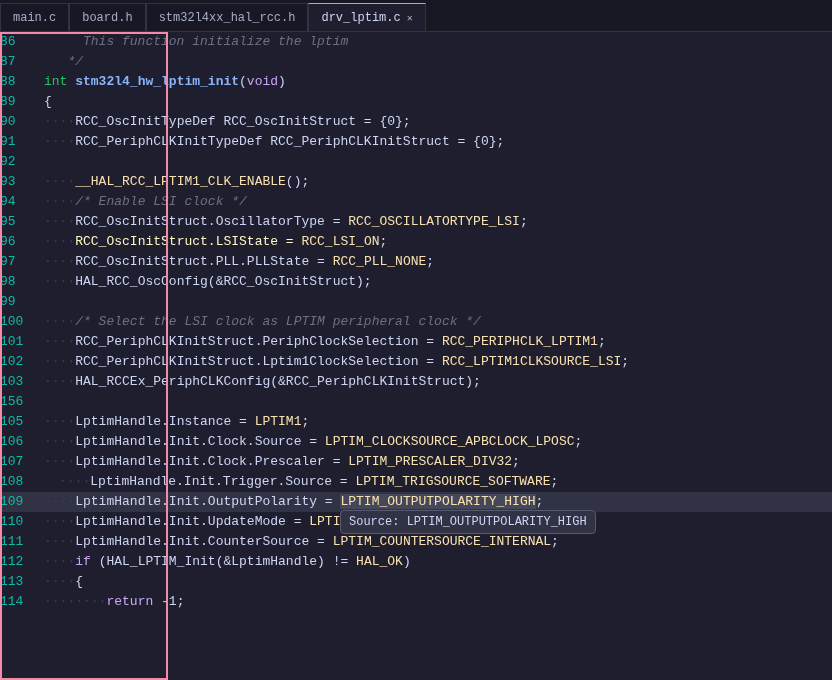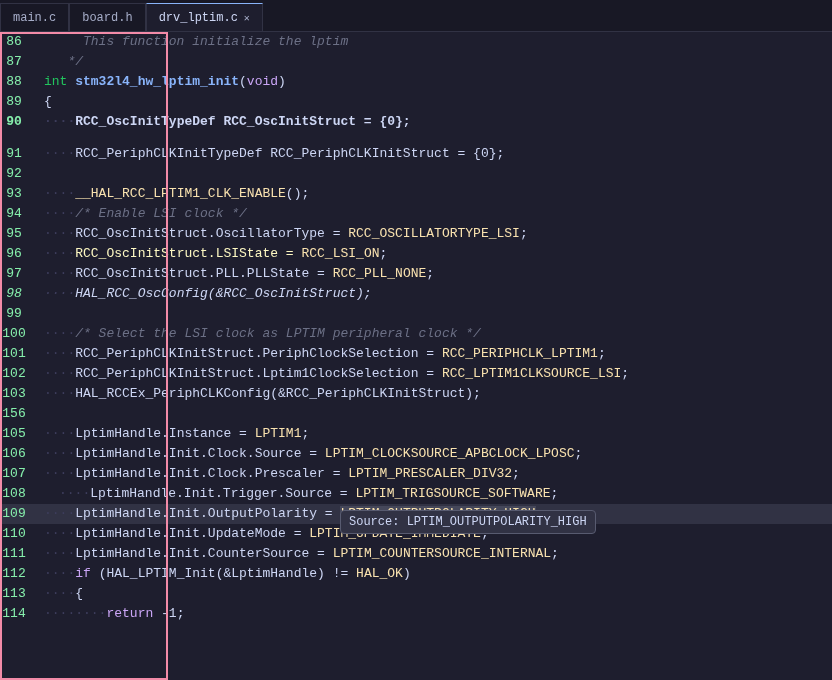--- a/index.html
+++ b/index.html
@@ -75,22 +75,22 @@
     }
 
     .line {
       display: flex;
       line-height: 20px;
       min-height: 20px;
     }
 
     .line-num {
       min-width: 44px;
-      color: #86efac;
-      text-align: center;
+      color: #14b8a6;
+      text-align: left;
       padding-right: 16px;
       user-select: none;
       flex-shrink: 0;
     }
 
     .line-code {
       flex: 1;
       white-space: pre;
     } 
     .highlight-line { background: #313244; }
@@ -103,20 +103,23 @@
 </head>
 <body>
 
 <div class="tab-bar">
   <div class="tab">
     <span>main.c</span>
   </div>
   <div class="tab">
     <span>board.h</span>
   </div>
+  <div class="tab">
+    <span>stm32l4xx_hal_rcc.h</span>
+  </div>
   <div class="tab active">
     <span>drv_lptim.c</span>
     <span class="close-btn">✕</span>
   </div>
 </div>
 
 <div class="code-area">
 
   <div class="highlight-box"></div>
 
@@ -131,25 +134,25 @@
           <span class="line-code"><span style="color: rgb(108, 112, 134); font-style: italic;">   */</span></span>
         </div>
         <div class="line" style="line-height: 20px; min-height: 20px; display: flex;">
           <span class="line-num">88</span>
           <span class="line-code"><span style="color: #22c55e;">int</span><span style="color: rgb(205, 214, 244);"> </span><span style="color: rgb(137, 180, 250); font-weight: bold;">stm32l4_hw_lptim_init</span><span style="color: rgb(205, 214, 244);">(</span><span style="color: rgb(203, 166, 247);">void</span><span style="color: rgb(205, 214, 244);">)</span></span>
         </div>
         <div class="line" style="line-height: 20px; min-height: 20px; display: flex;">
           <span class="line-num">89</span>
           <span class="line-code"><span style="color: rgb(205, 214, 244);">{</span></span>
         </div>
-        <div class="line" style="line-height: 20px; min-height: 20px; display: flex; font-weight: bold;">
+        <div class="line" style="line-height: 20px; min-height: 20px; display: flex;">
           <span class="line-num">90</span>
           <span class="line-code"><span style="color: rgb(61, 61, 92);">····</span><span style="color: rgb(205, 214, 244);">RCC_OscInitTypeDef RCC_OscInitStruct = {0};</span></span>
         </div>
-        <div class="line" style="line-height: 20px; min-height: 20px; display: flex; margin-top: 12px;">
+        <div class="line" style="line-height: 20px; min-height: 20px; display: flex;">
           <span class="line-num">91</span>
           <span class="line-code"><span style="color: rgb(61, 61, 92);">····</span><span style="color: rgb(205, 214, 244);">RCC_PeriphCLKInitTypeDef RCC_PeriphCLKInitStruct = {0};</span></span>
         </div>
         <div class="line" style="line-height: 20px; min-height: 20px; display: flex;">
           <span class="line-num">92</span>
           <span class="line-code"></span>
         </div>
         <div class="line" style="line-height: 20px; min-height: 20px; display: flex;">
           <span class="line-num">93</span>
           <span class="line-code"><span style="color: rgb(61, 61, 92);">····</span><span style="color: rgb(249, 226, 175);">__HAL_RCC_LPTIM1_CLK_ENABLE</span><span style="color: rgb(205, 214, 244);">();</span></span>
@@ -163,21 +166,21 @@
           <span class="line-code"><span style="color: rgb(61, 61, 92);">····</span><span style="color: rgb(205, 214, 244);">RCC_OscInitStruct.OscillatorType = </span><span style="color: rgb(249, 226, 175);">RCC_OSCILLATORTYPE_LSI</span><span style="color: rgb(205, 214, 244);">;</span></span>
         </div>
         <div class="line" style="line-height: 20px; min-height: 20px; display: flex;">
           <span class="line-num">96</span>
           <span class="line-code"><span style="color: rgb(61, 61, 92);">····</span><span style="color: #fef9c3;">RCC_OscInitStruct.LSIState = </span><span style="color: rgb(249, 226, 175);">RCC_LSI_ON</span><span style="color: rgb(205, 214, 244);">;</span></span>
         </div>
         <div class="line" style="line-height: 20px; min-height: 20px; display: flex;">
           <span class="line-num">97</span>
           <span class="line-code"><span style="color: rgb(61, 61, 92);">····</span><span style="color: rgb(205, 214, 244);">RCC_OscInitStruct.PLL.PLLState = </span><span style="color: rgb(249, 226, 175);">RCC_PLL_NONE</span><span style="color: rgb(205, 214, 244);">;</span></span>
         </div>
-        <div class="line" style="line-height: 20px; min-height: 20px; display: flex; font-style: italic;">
+        <div class="line" style="line-height: 20px; min-height: 20px; display: flex;">
           <span class="line-num">98</span>
           <span class="line-code"><span style="color: rgb(61, 61, 92);">····</span><span style="color: rgb(205, 214, 244);">HAL_RCC_OscConfig(&amp;RCC_OscInitStruct);</span></span>
         </div>
         <div class="line" style="line-height: 20px; min-height: 20px; display: flex;">
           <span class="line-num">99</span>
           <span class="line-code"></span>
         </div>
         <div class="line" style="line-height: 20px; min-height: 20px; display: flex;">
           <span class="line-num">100</span>
           <span class="line-code"><span style="color: rgb(61, 61, 92);">····</span><span style="color: rgb(108, 112, 134); font-style: italic;">/* Select the LSI clock as LPTIM peripheral clock */</span></span>

